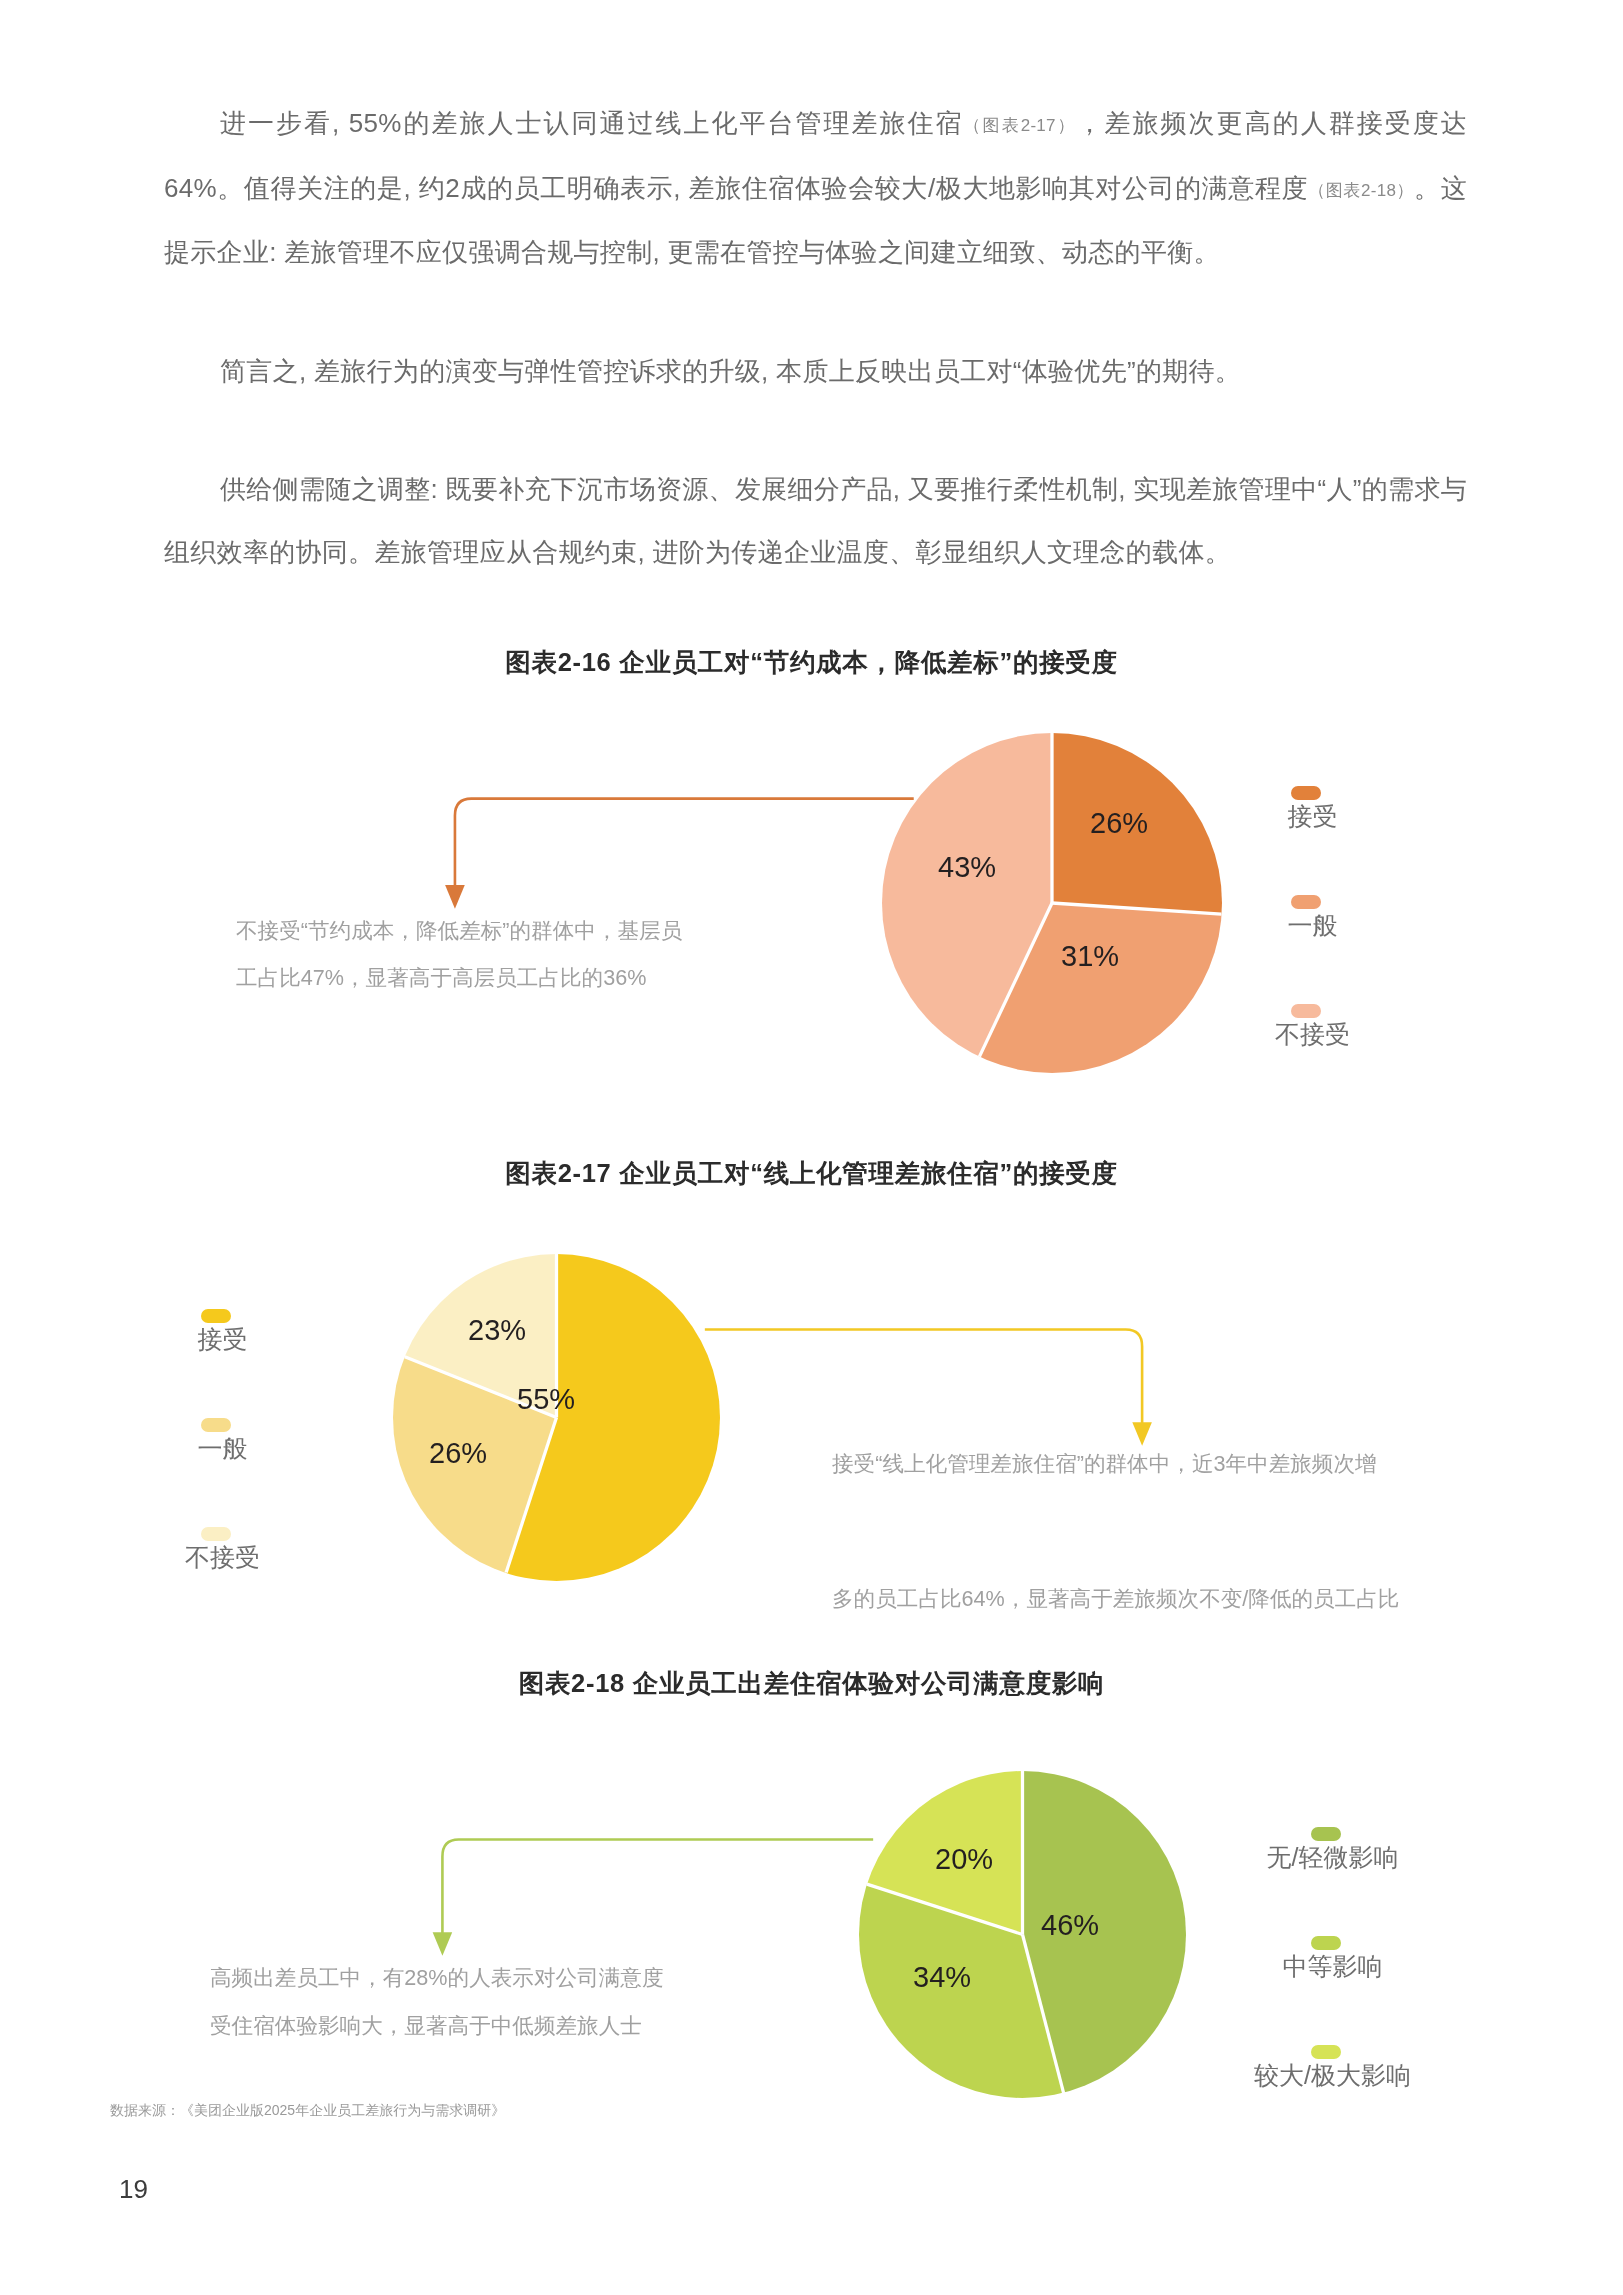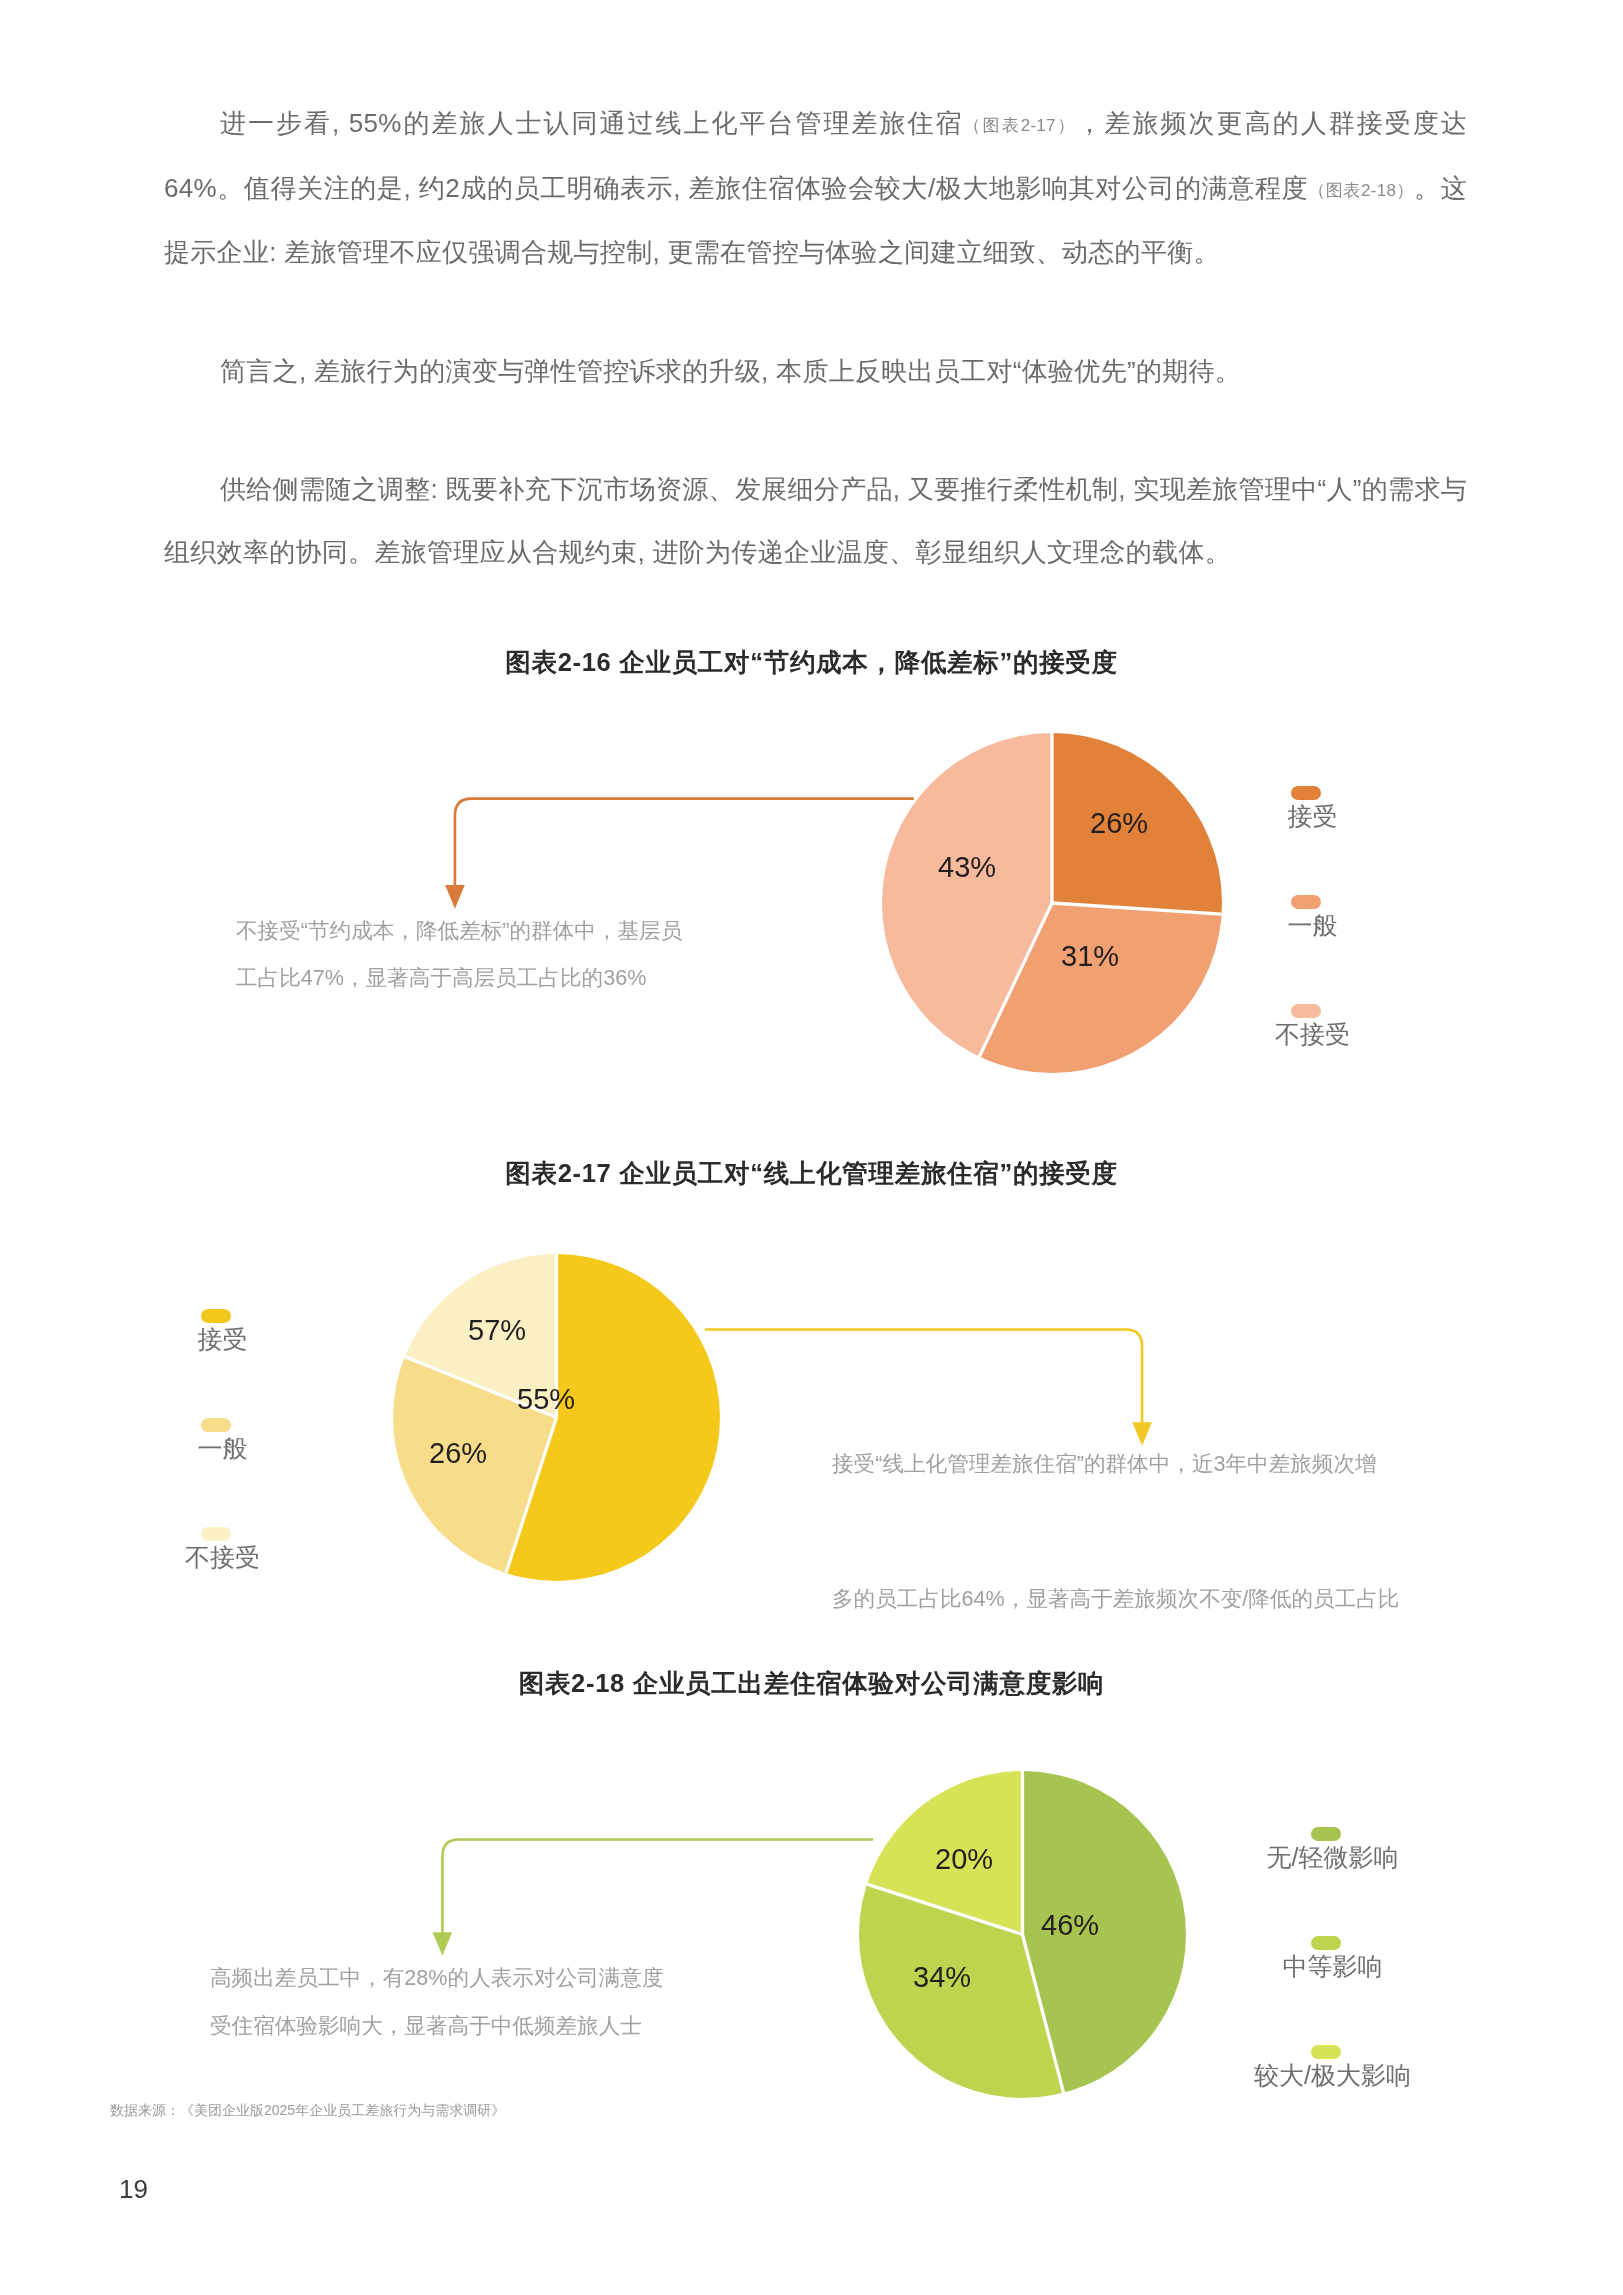--- a/index.html
+++ b/index.html
@@ -189,21 +189,21 @@
     <svg class="callout-line" style="left:393px; top:1254px;" width="327" height="327" viewBox="0 0 500 500">
       <g stroke="#ffffff" stroke-width="5" fill="none">
         <line x1="250" y1="250" x2="250" y2="0"></line>
         <line x1="250" y1="250" x2="173" y2="487"></line>
         <line x1="250" y1="250" x2="18" y2="157"></line>
       </g>
     </svg>
 
     <span class="slice-label" style="left:517px; top:1383px;">55%</span>
     <span class="slice-label" style="left:429px; top:1437px;">26%</span>
-    <span class="slice-label" style="left:468px; top:1314px;">57%</span>
+    <span class="slice-label" style="left:468px; top:1314px;">23%</span>
 
     <div class="legend" style="left:185px; top:1309px;">
       <div class="legend-row">
         <span class="legend-swatch" style="background:#F5C91C;"></span>
         <span class="legend-text">接受</span>
       </div>
       <div class="legend-row" style="margin-top:46px;">
         <span class="legend-swatch" style="background:#F7DC8A;"></span>
         <span class="legend-text">一般</span>
       </div>

